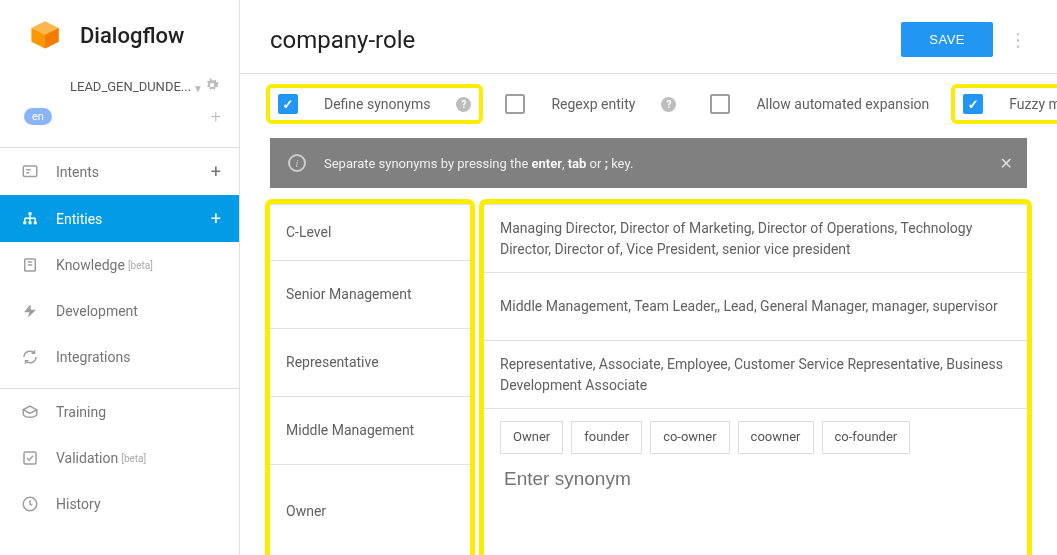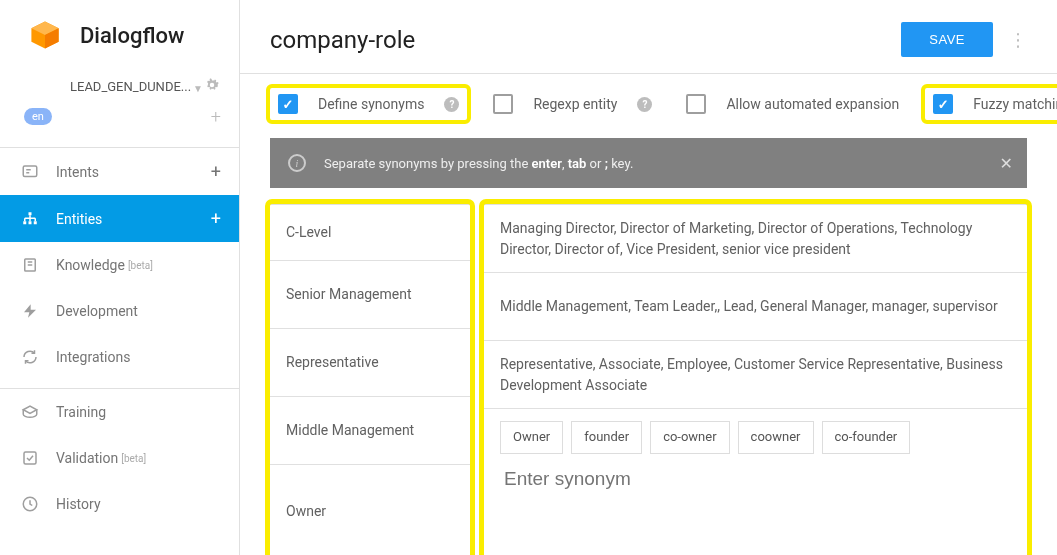--- a/index.html
+++ b/index.html
@@ -20,21 +20,21 @@
 .nav-icon { width: 20px; height: 20px; display: inline-flex; align-items: center; justify-content: center; margin-right: 16px; }
 .nav-plus { margin-left: auto; font-size: 18px; font-weight: 400; }
 .nav-item.active .nav-plus { color: #fff; }
 .beta { font-size: 10px; color: #aaa; margin-left: 3px; vertical-align: super; }
 .main { flex: 1; display: flex; flex-direction: column; overflow: hidden; }
 .header { display: flex; align-items: center; padding: 22px 30px 16px 30px; border-bottom: 1px solid #e0e0e0; }
 .title { font-size: 24px; font-weight: 400; color: #212121; flex: 1; }
 .save-btn { background: #2196f3; color: #fff; border: none; padding: 10px 28px; font-size: 13px; font-weight: 500; border-radius: 2px; cursor: pointer; letter-spacing: 0.5px; }
 .more-dots { color: #bbb; margin-left: 16px; font-size: 18px; cursor: pointer; }
 .opts-row { display: flex; align-items: center; padding: 14px 30px; gap: 18px; flex-wrap: nowrap; }
-.opt-group { display: flex; align-items: center; gap: 20px; padding: 6px 8px; border-radius: 2px; }
+.opt-group { display: flex; align-items: center; gap: 26px; padding: 6px 8px; border-radius: 2px; }
 .opt-group.hl { outline: 4px solid #faed00; }
 .chk { width: 20px; height: 20px; border: 2px solid #9e9e9e; border-radius: 2px; display: inline-flex; align-items: center; justify-content: center; background: #fff; }
 .chk.checked { background: #2196f3; border-color: #2196f3; }
 .chk.checked::after { content: "✓"; color: #fff; font-size: 13px; font-weight: bold; line-height: 1; }
 .opt-label { color: #616161; font-size: 14px; white-space: nowrap; }
 .help-ic { width: 15px; height: 15px; border-radius: 50%; background: #bdbdbd; color: #fff; display: inline-flex; align-items: center; justify-content: center; font-size: 10px; font-weight: bold; }
 .hint-bar { margin: 4px 30px 16px 30px; background: #808080; color: #eee; padding: 16px 18px; display: flex; align-items: center; font-size: 13px; position: relative; }
 .hint-ic { width: 18px; height: 18px; border: 2px solid #ccc; border-radius: 50%; display: inline-flex; align-items: center; justify-content: center; font-size: 10px; margin-right: 18px; color: #ccc; font-style: italic; font-family: Georgia, serif; }
 .hint-bar b { font-weight: 600; color: #fff; }
 .hint-close { position: absolute; right: 14px; color: #ddd; font-size: 16px; cursor: pointer; }

